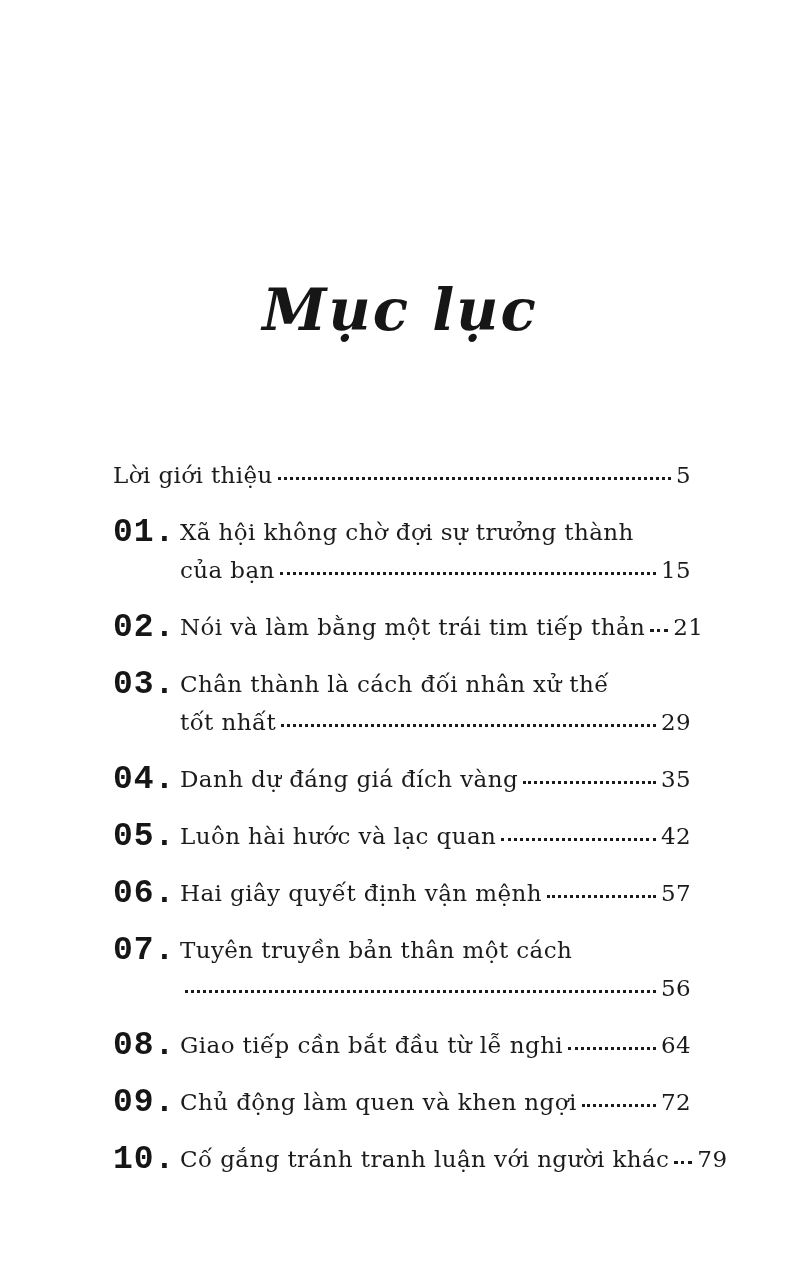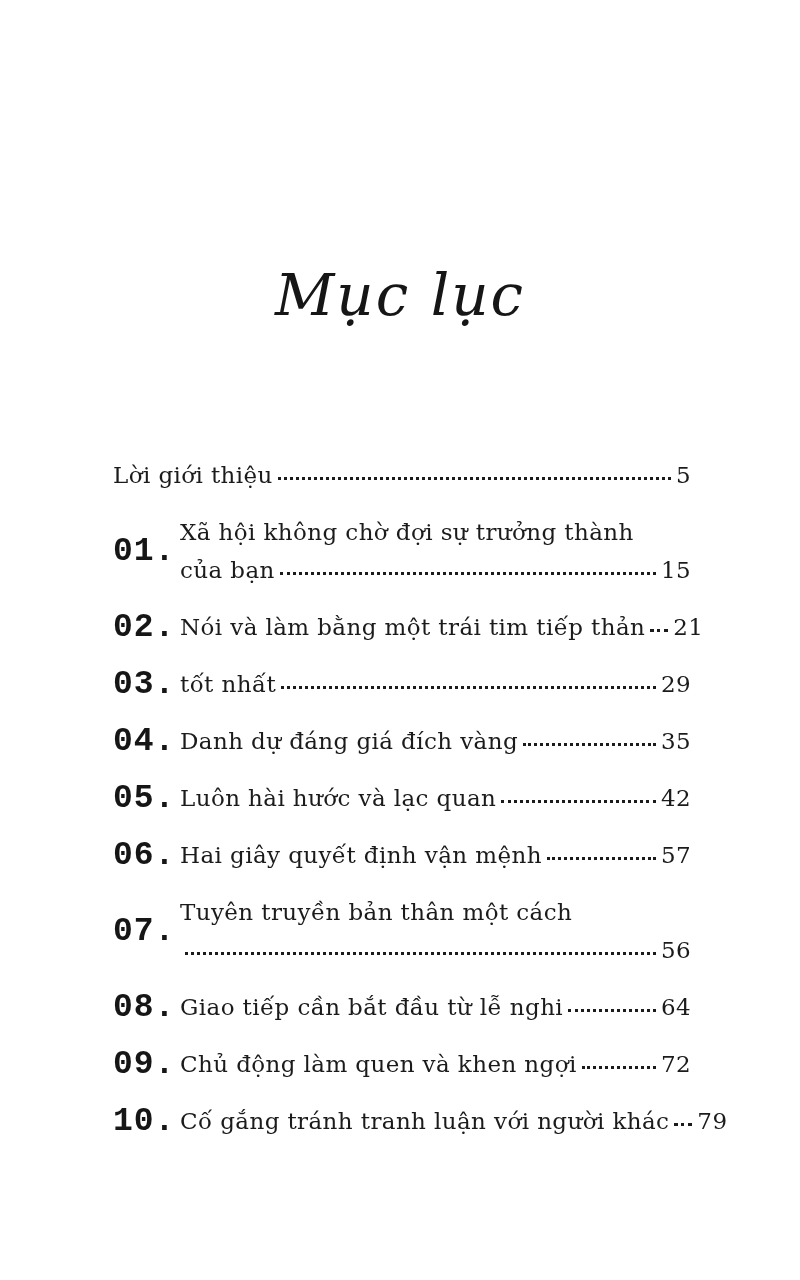--- a/index.html
+++ b/index.html
@@ -11,40 +11,40 @@
     position: relative;
     width: 800px;
     height: 1280px;
     background: #ffffff;
     color: #1b1b1b;
     font-family: "DejaVu Serif", serif;
     overflow: hidden;
   }
   .book-title {
     position: absolute;
-    top: 261px;
+    top: 276px;
     left: 0;
     width: 100%;
     text-align: center;
     font-family: "DejaVu Serif", serif;
     font-style: italic;
-    font-weight: normal;
+    font-weight: bold;
     font-size: 58px;
     letter-spacing: 2px;
     color: #161616;
   }
   .toc {
     position: absolute;
     top: 460px;
     left: 113px;
     width: 578px;
   }
   .toc-entry {
     display: flex;
-    align-items: center;
+    align-items: flex-start;
     margin-bottom: 26px;
   }
   .toc-num {
     flex: 0 0 67px;
     font-family: Liberation Mono, monospace;
     font-weight: bold;
     font-size: 33px;
     line-height: 31px;
     letter-spacing: 1px;
     color: #161616;
@@ -120,20 +120,21 @@
           <span class="toc-text">Nói và làm bằng một trái tim tiếp thản</span>
           <span class="toc-leader"></span>
           <span class="toc-page">21</span>
         </div>
       </div>
     </div>
 
     <div class="toc-entry">
       <div class="toc-num">03.</div>
       <div class="toc-body">
+        <div class="toc-line-first">Chân thành là cách đối nhân xử thế</div>
         <div class="toc-line">
           <span class="toc-text">tốt nhất</span>
           <span class="toc-leader"></span>
           <span class="toc-page">29</span>
         </div>
       </div>
     </div>
 
     <div class="toc-entry">
       <div class="toc-num">04.</div>

